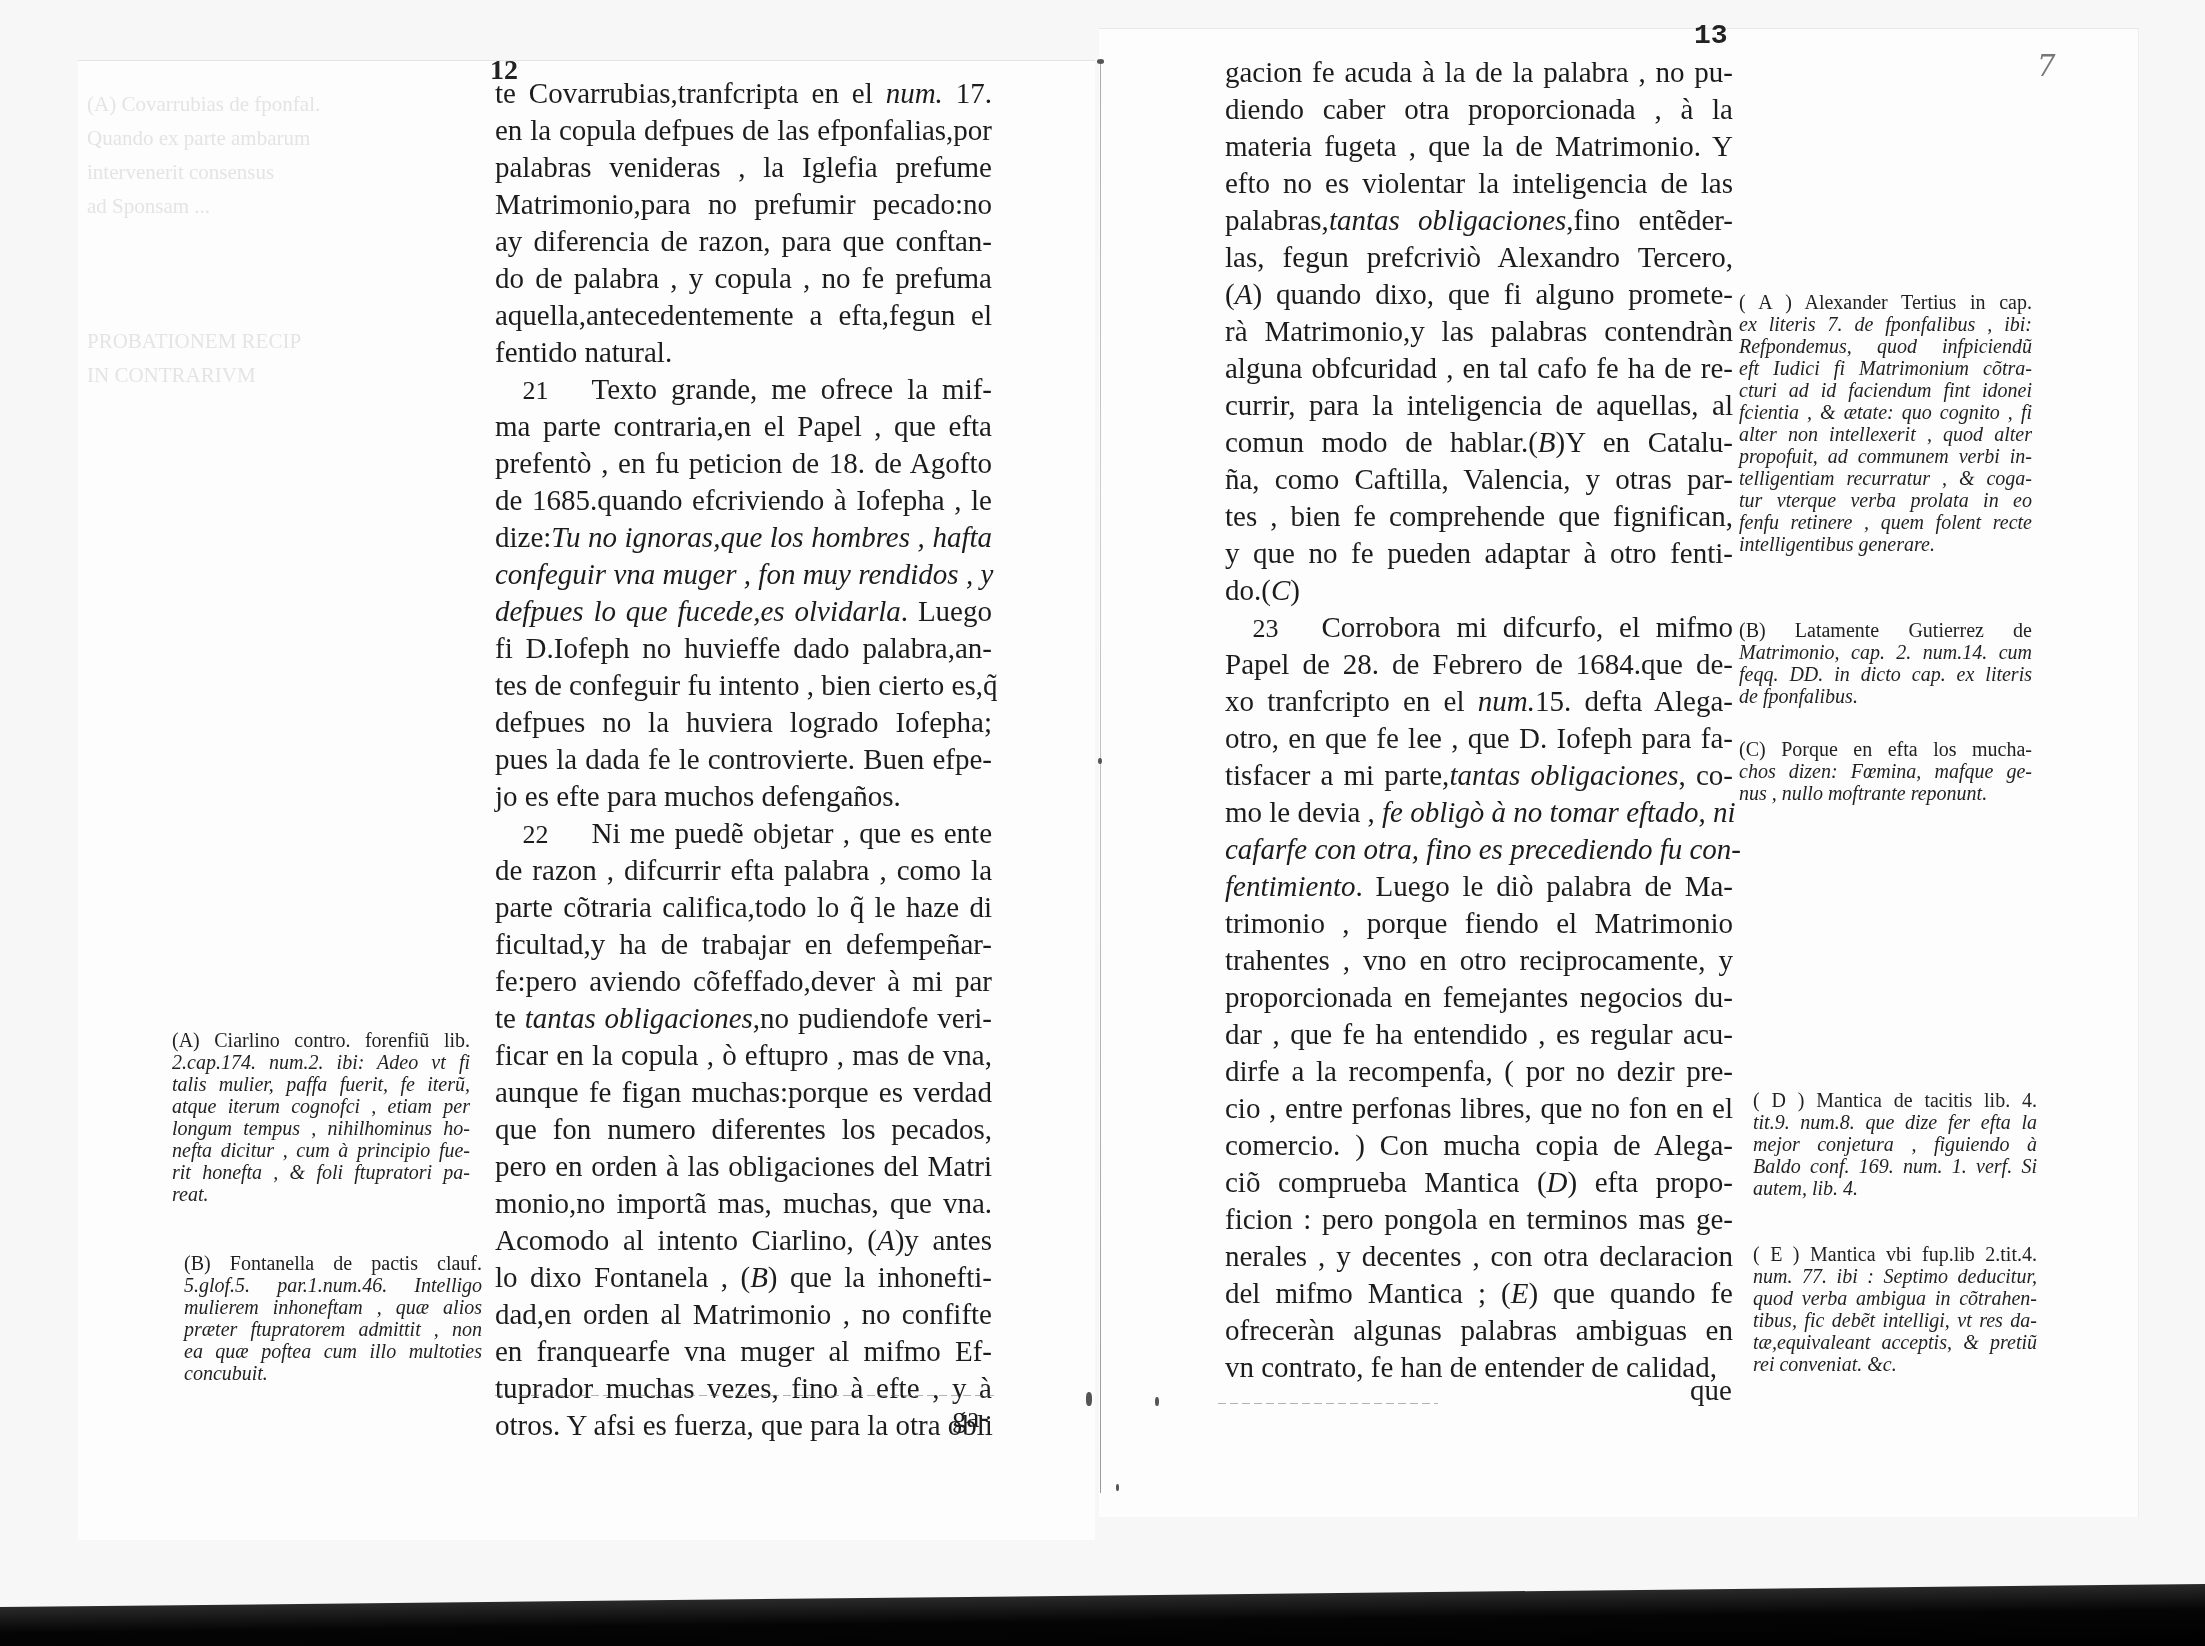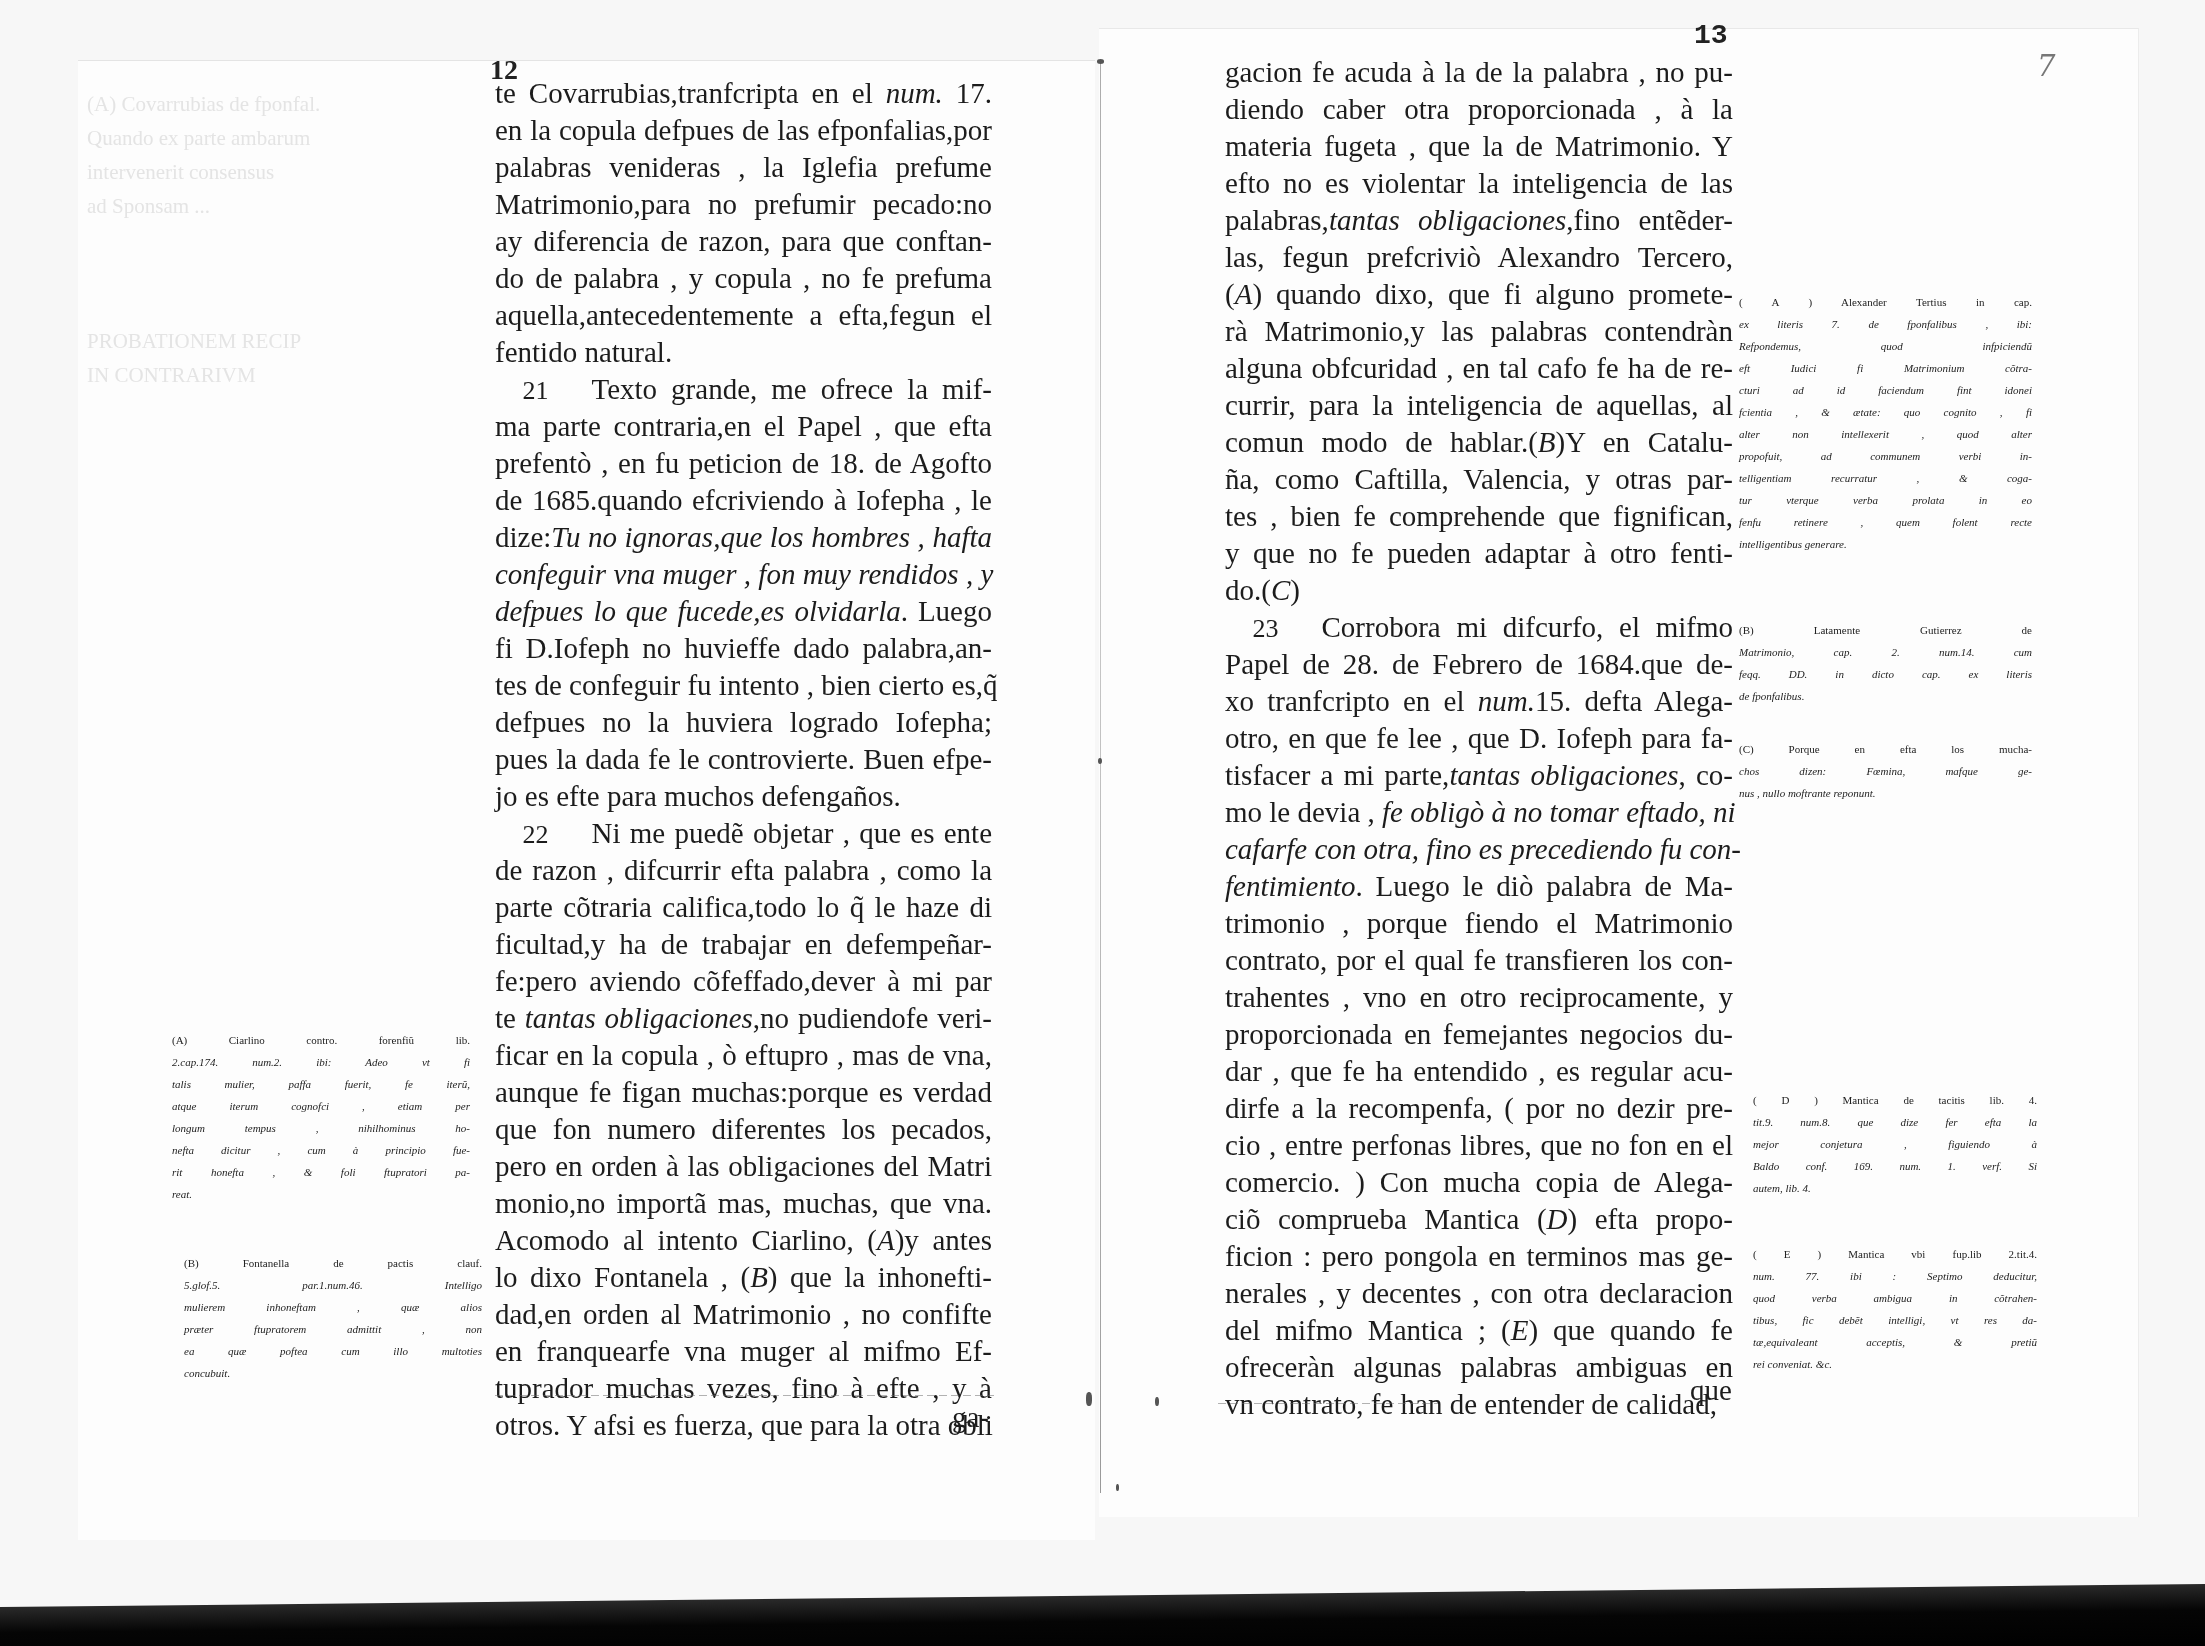--- a/index.html
+++ b/index.html
@@ -37,21 +37,21 @@
     font-family: "DejaVu Serif", serif;
   }
   .col {
     position: absolute; font-size: 29px; line-height: 37px; color: #1c1c1c;
   }
   .col .ln { display: block; white-space: nowrap; text-align: justify; text-align-last: justify; height: 37px; }
   .col .ln.last { text-align-last: left; }
   .par-num { display: inline-block; width: 69px; padding-left: 27.5px; font-size: 26px; }
   .it { font-style: italic; }
   .note {
-    position: absolute; font-size: 11px; line-height: 22px; color: #222;
+    position: absolute; font-size: 20px; line-height: 22px; color: #222;
   }
   .note .ln { display: block; white-space: nowrap; text-align: justify; text-align-last: justify; height: 22px; }
   .note .ln.last { text-align-last: left; }
   .catch { position: absolute; font-size: 29px; color: #1c1c1c; }
   .rule { position: absolute; height: 0.9px; background: repeating-linear-gradient(to right, #666 0 8.2px, transparent 8.2px 12px); opacity: .5; }
 </style>
 </head>
 <body>
 
 <div class="scan-bg"></div>
@@ -162,21 +162,20 @@
     <span class="ln last"><span>do.(</span><span class="it">C</span><span>)</span></span>
     <span class="ln"><span class="par-num">23</span><span>Corrobora mi difcurfo, el mifmo</span></span>
     <span class="ln"><span>Papel de 28. de Febrero de 1684.que de-</span></span>
     <span class="ln"><span>xo tranfcripto en el </span><span class="it">num.</span><span>15. defta Alega-</span></span>
     <span class="ln"><span>otro, en que fe lee , que D. Iofeph para fa-</span></span>
     <span class="ln"><span>tisfacer a mi parte,</span><span class="it">tantas obligaciones</span><span>, co-</span></span>
     <span class="ln"><span>mo le devia , </span><span class="it">fe obligò à no tomar eftado, ni</span></span>
     <span class="ln"><span class="it">cafarfe con otra, fino es precediendo fu con-</span></span>
     <span class="ln"><span class="it">fentimiento</span><span>. Luego le diò palabra de Ma-</span></span>
     <span class="ln"><span>trimonio ,  porque  fiendo el Matrimonio</span></span>
-    <span class="ln"><span>contrato, por el qual fe transfieren los con-</span></span>
     <span class="ln"><span>trahentes , vno en otro  reciprocamente, y</span></span>
     <span class="ln"><span>proporcionada en femejantes  negocios du-</span></span>
     <span class="ln"><span>dar , que fe ha entendido , es regular acu-</span></span>
     <span class="ln"><span>dirfe a la recompenfa, ( por no dezir pre-</span></span>
     <span class="ln"><span>cio , entre perfonas  libres, que no fon en el</span></span>
     <span class="ln"><span>comercio. )  Con  mucha copia de Alega-</span></span>
     <span class="ln"><span>ciõ  comprueba Mantica (</span><span class="it">D</span><span>) efta propo-</span></span>
     <span class="ln"><span>ficion : pero pongola en terminos  mas ge-</span></span>
     <span class="ln"><span>nerales , y decentes , con otra declaracion</span></span>
     <span class="ln"><span>del mifmo  Mantica ; (</span><span class="it">E</span><span>) que quando fe</span></span>

